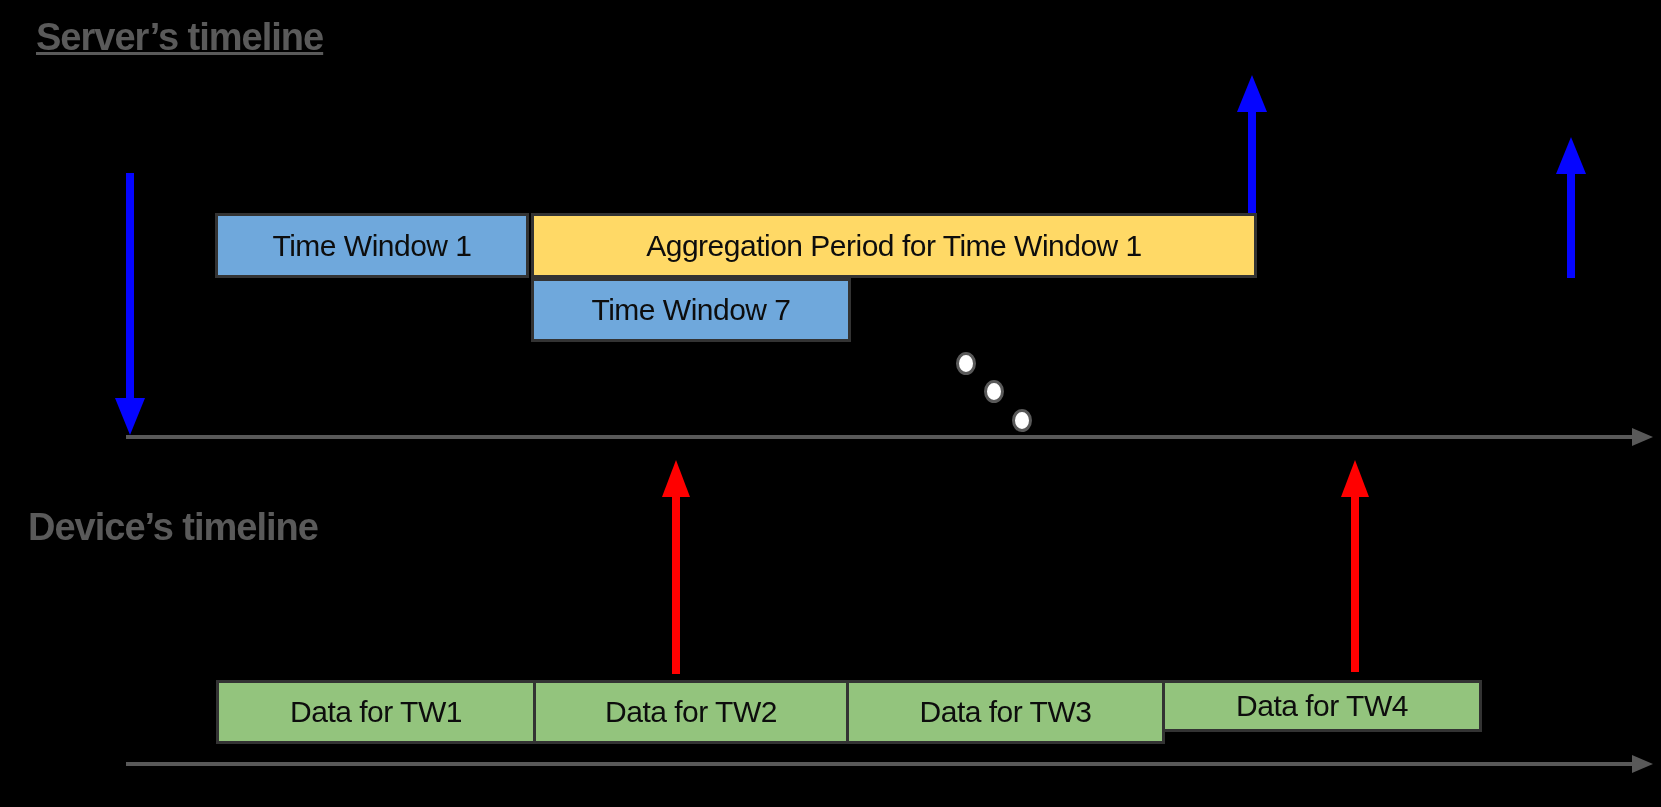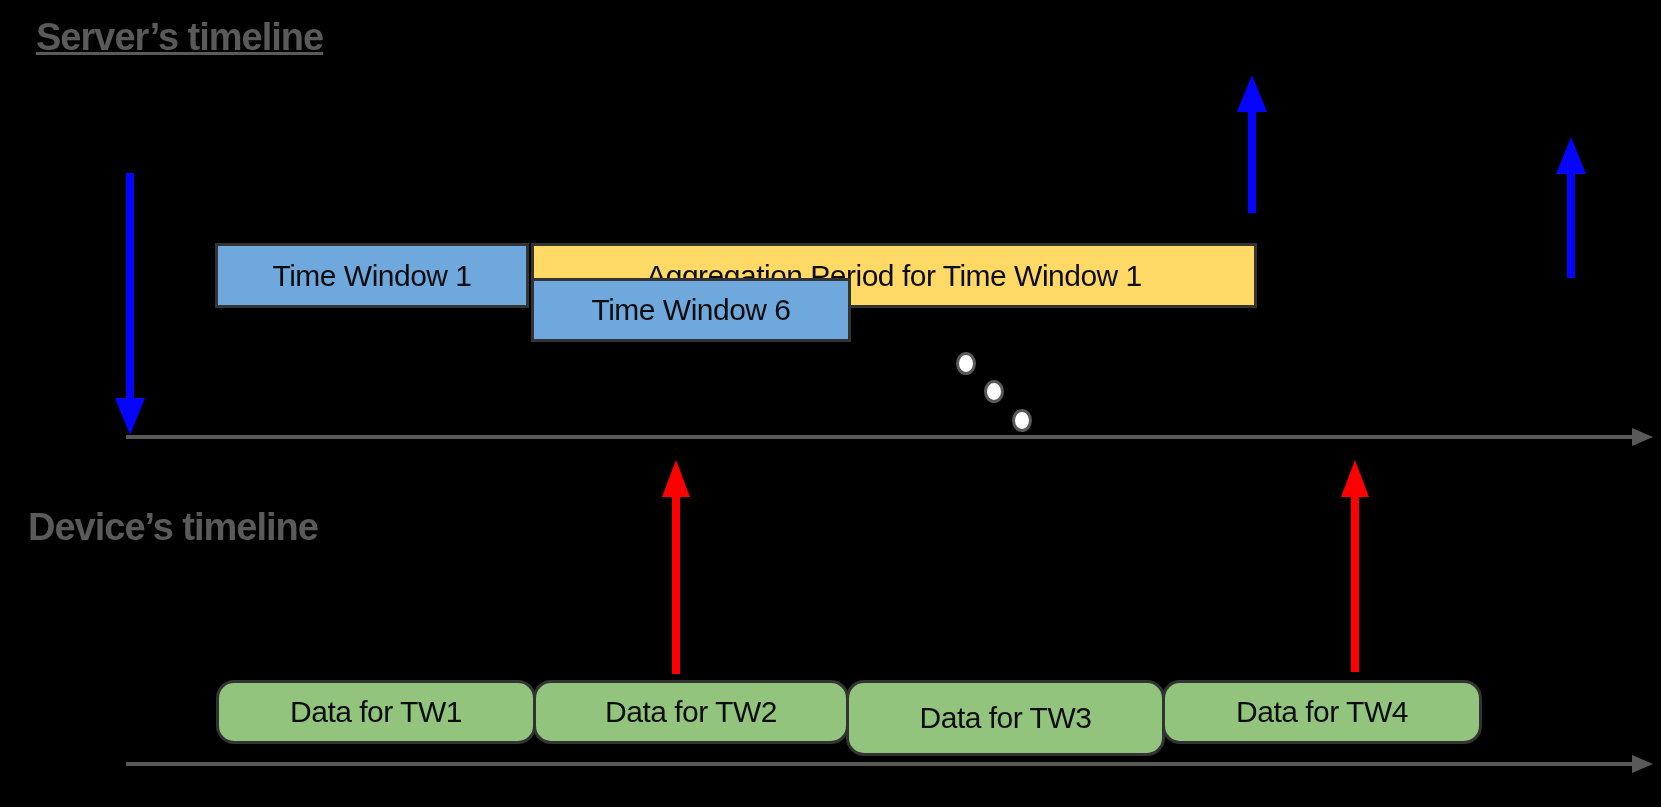--- a/index.html
+++ b/index.html
@@ -18,21 +18,21 @@
     position:absolute; color:var(--title-text); font-size:38px; font-weight:700;
     letter-spacing:-1px; white-space:nowrap;
   }
   .box{
     position:absolute; box-sizing:border-box; border:3px solid var(--box-border);
     display:flex; align-items:center; justify-content:center;
     color:var(--box-text); font-size:30px; letter-spacing:-0.5px; white-space:nowrap;
   }
   .box.window{ background:var(--time-window-fill); }
   .box.aggregation{ background:var(--aggregation-fill); }
-  .box.data{ background:var(--data-fill);border-radius:18px; }
+  .box.data{ background:var(--data-fill); }
   .axis-line{ position:absolute; height:4px; background:var(--axis); }
   .axis-head{
     position:absolute; width:0; height:0;
     border-top:9px solid transparent; border-bottom:9px solid transparent;
     border-left:21px solid var(--axis);
   }
   .shaft{ position:absolute; width:8px; }
   .shaft.blue{ background:var(--server-arrow); }
   .shaft.red{ background:var(--device-arrow); }
   .head-up{ position:absolute; width:0; height:0;
@@ -48,24 +48,24 @@
   }
 </style>
 </head>
 <body>
 
 <div id="canvas">
 
   <div class="timeline-title" style="left:36px; top:16px;text-decoration:underline;">Server’s timeline</div>
   <div class="timeline-title" style="left:28px; top:506px;text-align:right;">Device’s timeline</div>
 
-  <div class="box window" style="left:215px; top:213px; width:314px; height:65px;margin-top:30px;">Time Window 1</div>
-  <div class="box aggregation" style="left:531px; top:213px; width:726px; height:65px;margin-top:30px;">Aggregation Period for Time Window 1</div>
+  <div class="box window" style="left:215px; top:213px; width:314px; height:65px;">Time Window 1</div>
+  <div class="box aggregation" style="left:531px; top:213px; width:726px; height:65px;">Aggregation Period for Time Window 1</div>
 
-  <div class="box window" style="left:531px; top:278px; width:320px; height:64px;">Time Window 6</div>
+  <div class="box window" style="left:531px; top:278px; width:320px; height:64px;">Time Window 7</div>
 
   <div>
     <div class="dot" style="left:956px; top:352px;"></div>
     <div class="dot" style="left:984px; top:380px;"></div>
     <div class="dot" style="left:1012px; top:409px;"></div>
   </div>
 
   <div class="axis-line" style="left:126px; top:435px; width:1508px;"></div>
   <div class="axis-head" style="left:1632px; top:428px;"></div>
 
@@ -89,19 +89,19 @@
     <div class="shaft red" style="left:672px; top:494px; height:180px;"></div>
   </div>
 
   <div>
     <div class="head-up red" style="left:1341px; top:460px;"></div>
     <div class="shaft red" style="left:1351px; top:494px; height:178px;"></div>
   </div>
 
   <div class="box data" style="left:216px; top:680px; width:320px; height:64px;">Data for TW1</div>
   <div class="box data" style="left:533px; top:680px; width:316px; height:64px;text-align:right;">Data for TW2</div>
-  <div class="box data" style="left:846px; top:680px; width:319px; height:76px;">Data for TW3</div>
-  <div class="box data" style="left:1162px; top:680px; width:320px; height:64px;">Data for TW4</div>
+  <div class="box data" style="left:846px; top:680px; width:319px; height:64px;">Data for TW3</div>
+  <div class="box data" style="left:1162px; top:680px; width:320px; height:52px;">Data for TW4</div>
 
   <div class="axis-line" style="left:126px; top:762px; width:1508px;"></div>
   <div class="axis-head" style="left:1632px; top:755px;"></div>
 
 </div>
 
 </body></html>

